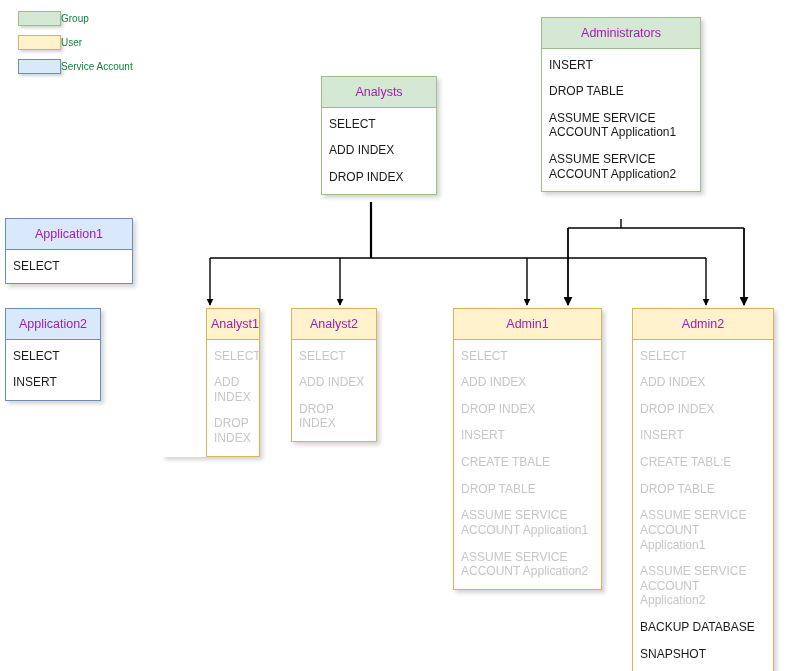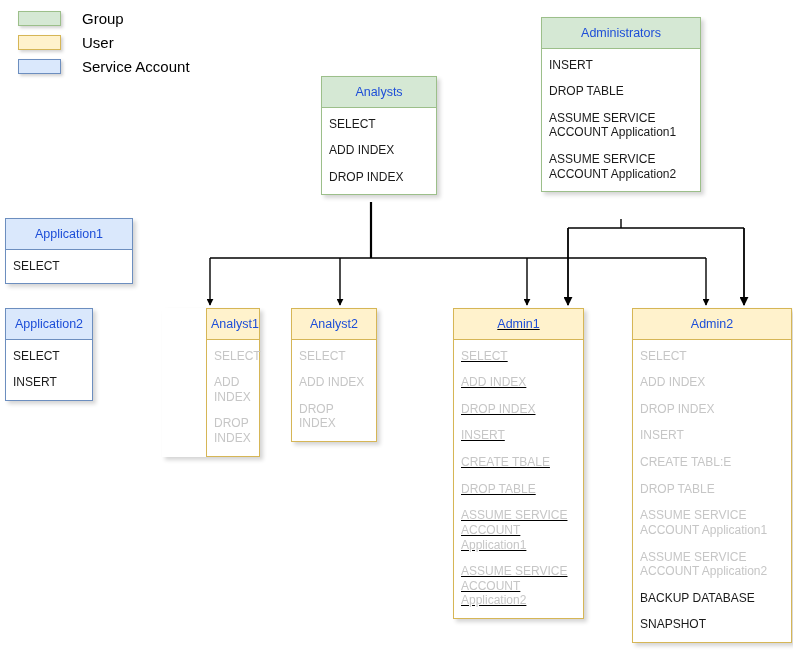--- a/index.html
+++ b/index.html
@@ -50,38 +50,37 @@
   }
   .legend-swatch.user {
     background: #fff2cc;
     border-color: #d6b656;
   }
   .legend-swatch.service {
     background: #dae8fc;
     border-color: #6c8ebf;
   }
   .legend-label {
-    margin-left: 21px;
-    font-size: 15px;
-    color: #000000;
+    font-size: 10px;
+    color: #15803d;
     white-space: nowrap;
   }
 
   
   .node {
     position: absolute;
     box-sizing: border-box;
     background: #ffffff;
     box-shadow: 3px 3px 4px rgba(0,0,0,0.17);
   }
   .node-header {
     box-sizing: border-box;
     text-align: center;
     font-size: 12.5px;
-    color: #1d4ed8;
+    color: #a21caf;
     line-height: 1;
     padding: 9px 4px 8px 4px;
     border: 1px solid #9cbf8a;
     background: #d5e8d4;
   }
   .node-body {
     box-sizing: border-box;
     border: 1px solid #9cbf8a;
     border-top: none;
     padding: 9px 7px 10px 7px;
@@ -170,21 +169,21 @@
       </div>
   </div>
 
   <div class="node service" style="left:5px; top:218px; width:128px;">
     <div class="node-header">Application1</div>
     <div class="node-body">
         <div class="perm">SELECT</div>
       </div>
   </div>
 
-  <div class="node service" style="left:5px; top:308px; width:88px;">
+  <div class="node service" style="left:5px; top:308px; width:96px;">
     <div class="node-header">Application2</div>
     <div class="node-body">
         <div class="perm">SELECT</div>
         <div class="perm">INSERT</div>
       </div>
   </div>
 
   <div class="node user" style="left:162px; top:308px; width:98px;padding-left:44px;">
     <div class="node-header">Analyst1</div>
     <div class="node-body">
@@ -196,37 +195,37 @@
 
   <div class="node user" style="left:291px; top:308px; width:86px;">
     <div class="node-header">Analyst2</div>
     <div class="node-body">
         <div class="perm inherited">SELECT</div>
         <div class="perm inherited">ADD INDEX</div>
         <div class="perm inherited">DROP INDEX</div>
       </div>
   </div>
 
-  <div class="node user" style="left:453px; top:308px; width:131px;text-decoration:underline;">
+  <div class="node user" style="left:453px; top:308px; width:149px;">
     <div class="node-header">Admin1</div>
     <div class="node-body">
         <div class="perm inherited">SELECT</div>
         <div class="perm inherited">ADD INDEX</div>
         <div class="perm inherited">DROP INDEX</div>
         <div class="perm inherited">INSERT</div>
         <div class="perm inherited">CREATE TBALE</div>
         <div class="perm inherited">DROP TABLE</div>
         <div class="perm inherited">ASSUME SERVICE
 ACCOUNT Application1</div>
         <div class="perm inherited">ASSUME SERVICE
 ACCOUNT Application2</div>
       </div>
   </div>
 
-  <div class="node user" style="left:632px; top:308px; width:160px;">
+  <div class="node user" style="left:632px; top:308px; width:142px;">
     <div class="node-header">Admin2</div>
     <div class="node-body">
         <div class="perm inherited">SELECT</div>
         <div class="perm inherited">ADD INDEX</div>
         <div class="perm inherited">DROP INDEX</div>
         <div class="perm inherited">INSERT</div>
         <div class="perm inherited">CREATE TABL:E</div>
         <div class="perm inherited">DROP TABLE</div>
         <div class="perm inherited">ASSUME SERVICE
 ACCOUNT Application1</div>

